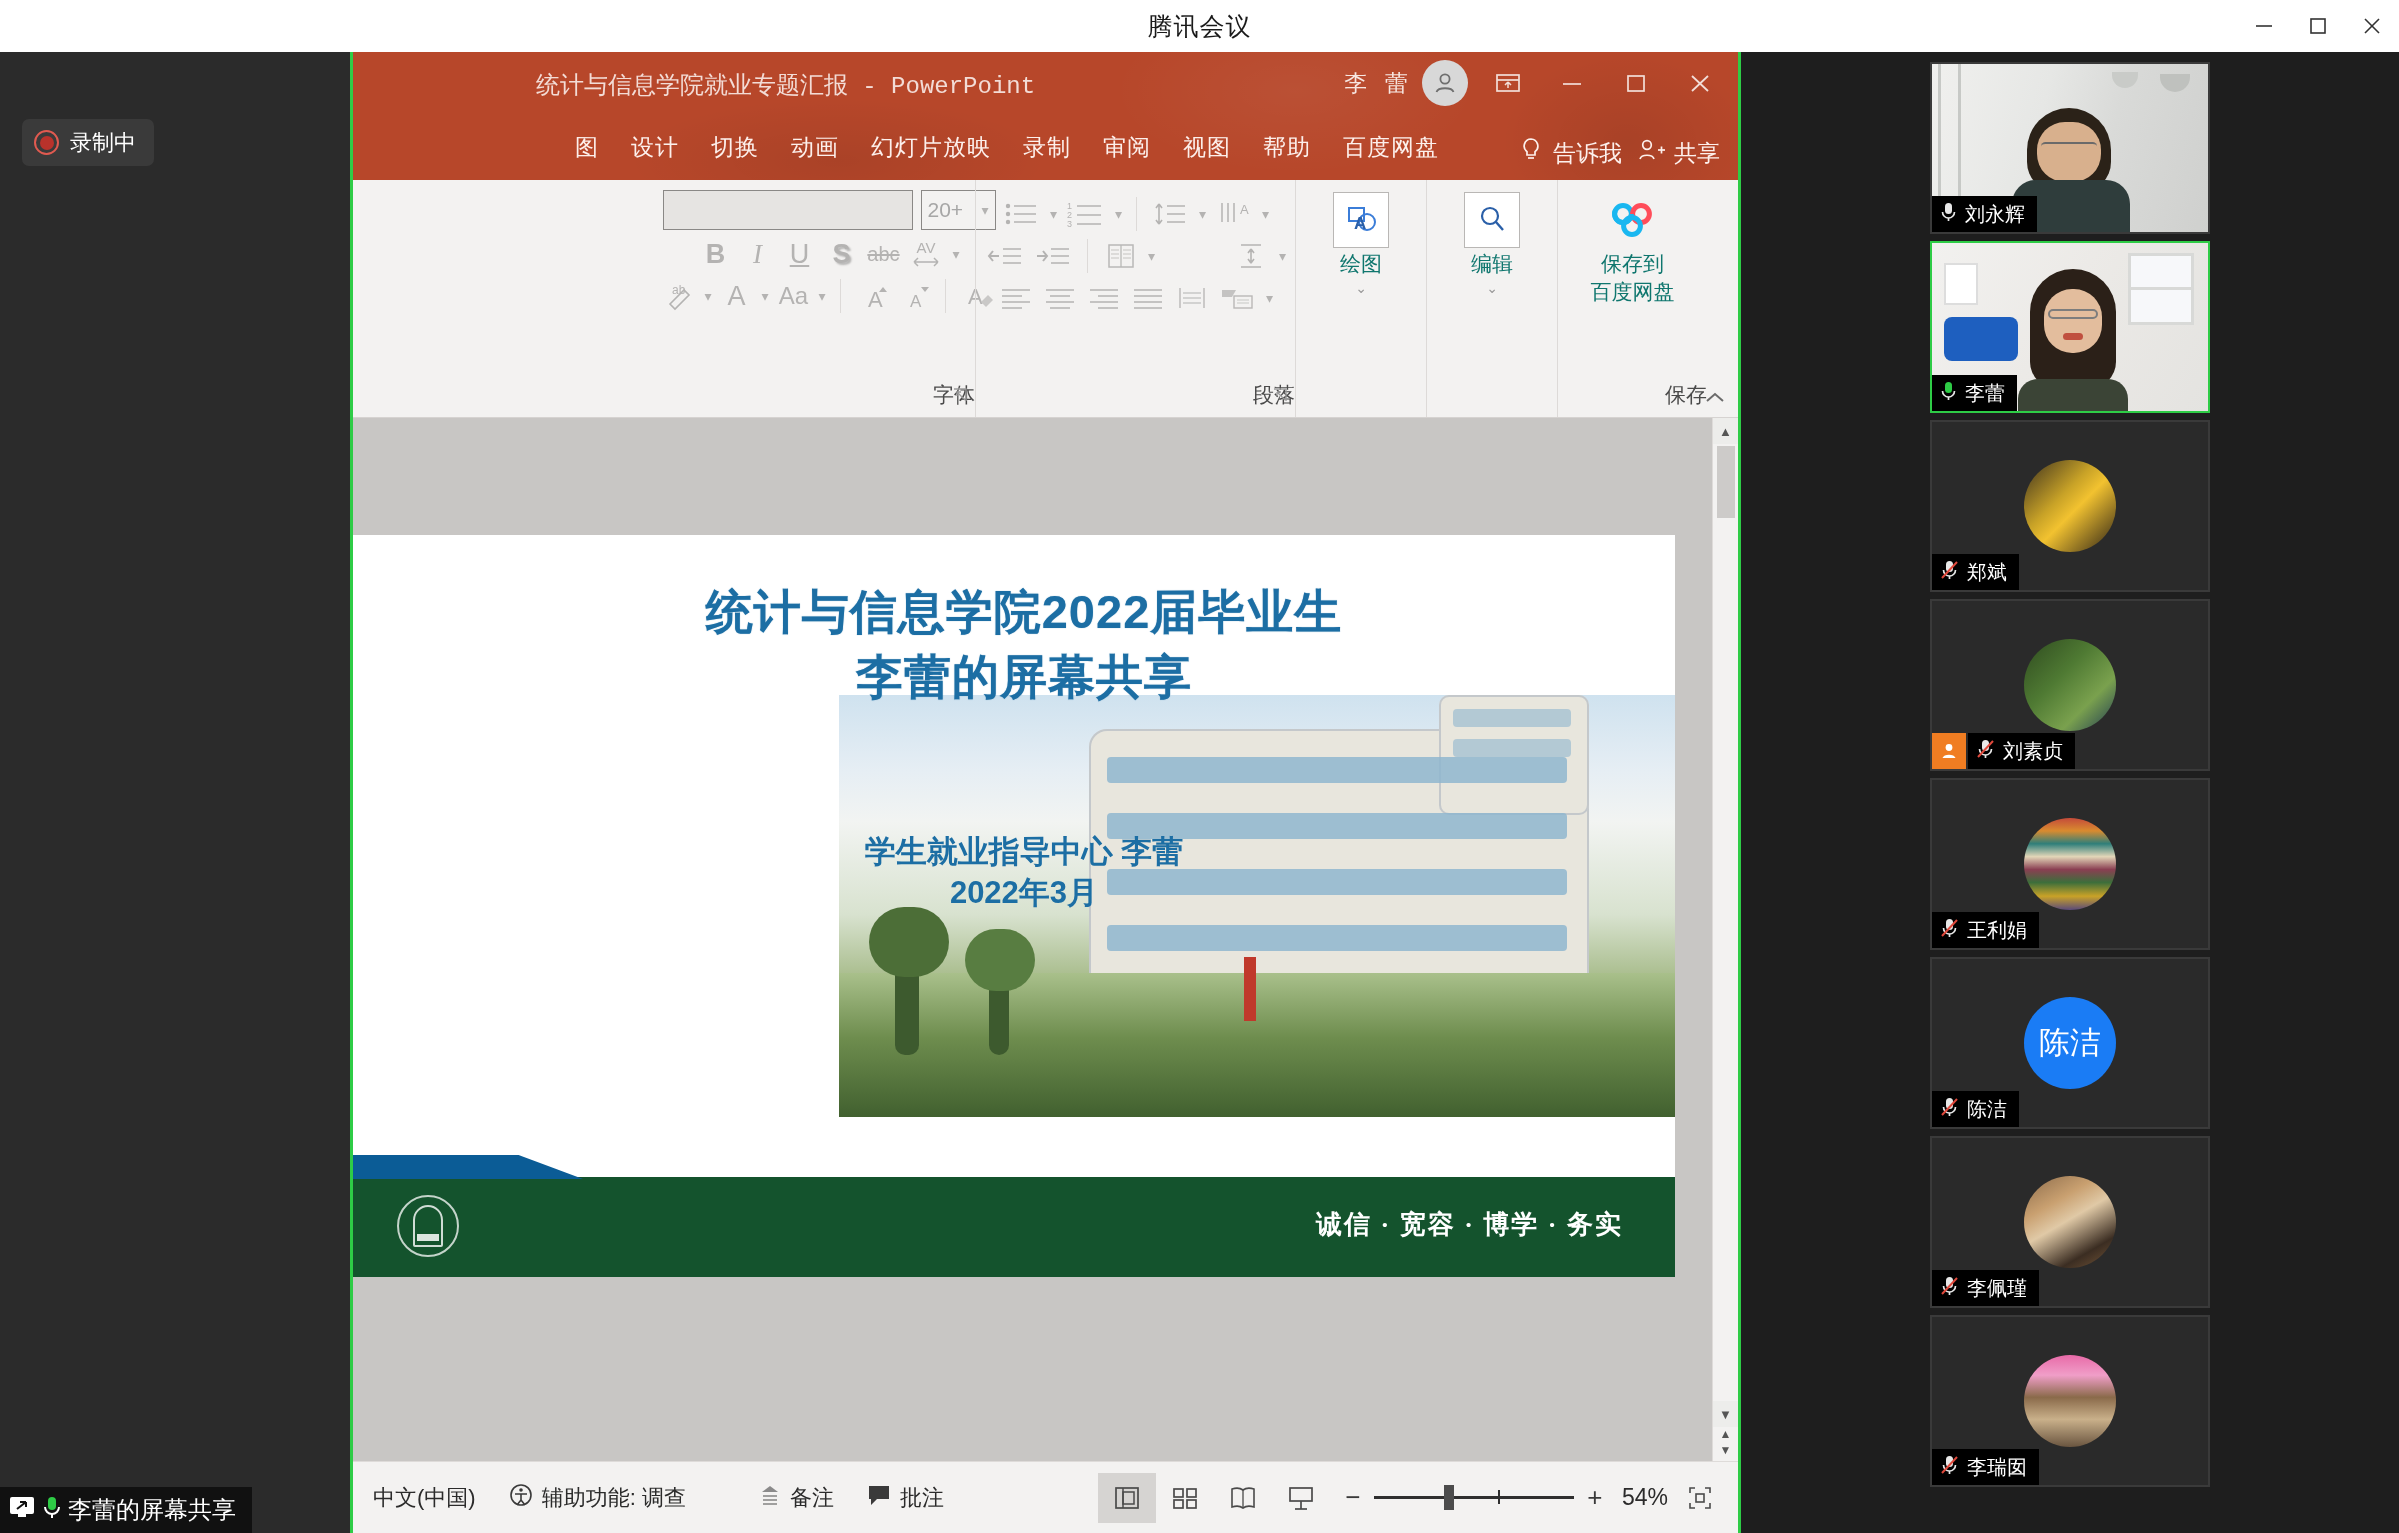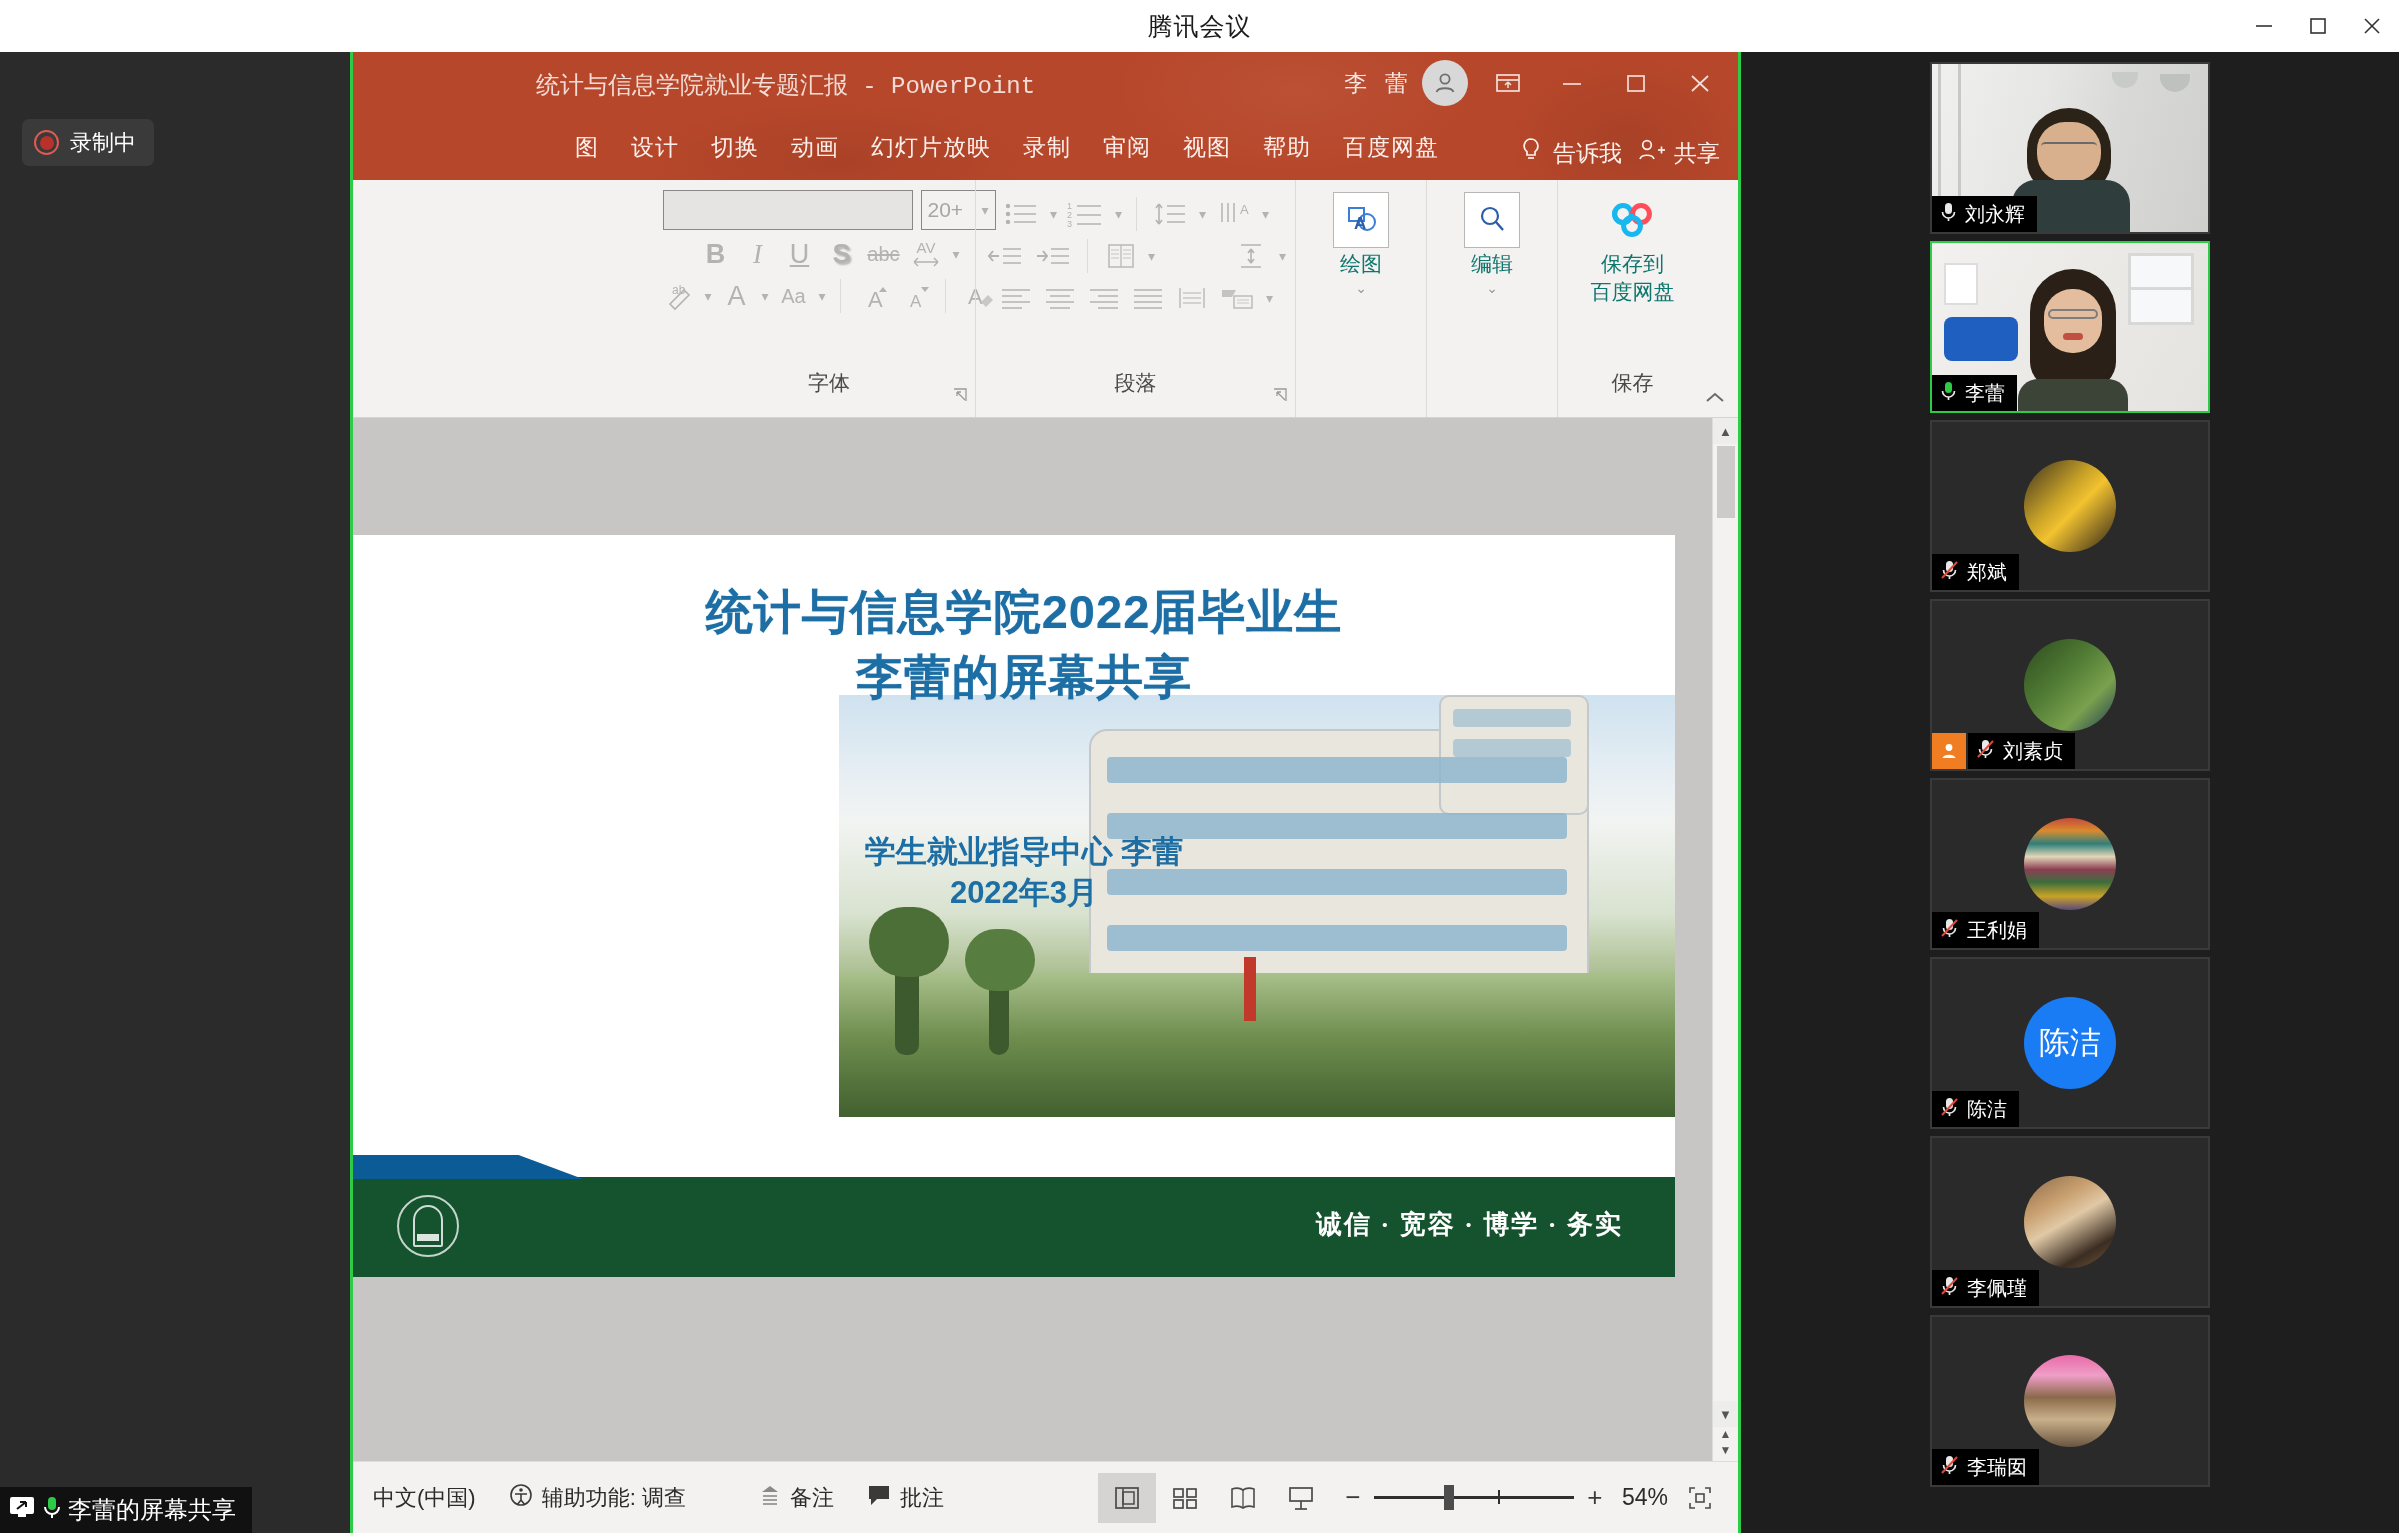--- a/index.html
+++ b/index.html
@@ -103,21 +103,21 @@
   .shareb { display: flex; align-items: center; gap: 8px; color: #fdf0ec; font-size: 23px; padding-right: 10px; }
 
   
   .ppt-ribbon {
     position: relative; width: 100%; height: 238px;
     background: #f3f2f1; border-bottom: 1px solid #d6d3d1;
     display: flex; align-items: stretch; padding-left: 330px;
   }
   .rgroup { position: relative; display: flex; flex-direction: column; align-items: center; padding: 0 10px; }
   .rgroup + .rgroup { border-left: 1px solid #dddad8; }
-  .rgroup .glabel { position: absolute; bottom: 20px; left: 0; width: 100%; text-align: center; font-size: 21px; color: #4a4a4a; }
+  .rgroup .glabel { position: absolute; bottom: 8px; left: 0; width: 100%; text-align: right; font-size: 21px; color: #4a4a4a; }
   .rgroup .gexp { position: absolute; bottom: 10px; right: 6px; color: #9a9a9a; font-size: 15px; }
   .rrow { display: flex; align-items: center; gap: 8px; }
 
   .fontbox {
     width: 250px; height: 40px; border: 1px solid #8a8886; background: #e6e4e2;
     display: flex; align-items: center; justify-content: flex-end; padding-right: 6px;
     color: #9b9b9b; font-size: 15px; margin-top: 10px;
   }
   .sizebox {
     width: 75px; height: 40px; border: 1px solid #8a8886; background: #f3f2f1;
@@ -429,21 +429,21 @@
         <div class="rrow" style="margin-top:2px">
           <span class="fbtn">
             <svg width="34" height="32" viewBox="0 0 34 32">
                   <text x="10" y="14" font-size="12" fill="#b4b3b2" font-family="Liberation Sans">ab</text>
                   <path d="M8 24 L22 10 L27 15 L13 29 Z" fill="none" stroke="#b4b3b2" stroke-width="1.6"></path>
                 </svg>
           </span>
           <span class="caret">▾</span>
           <span class="fbtn" style="font-size:27px">A</span>
           <span class="caret">▾</span>
-          <span class="fbtn" style="font-size:20px">Aa</span>
+          <span class="fbtn" style="font-size:24px">Aa</span>
           <span class="caret">▾</span>
           <span class="vsep"></span>
           <span class="fbtn">
             <svg width="34" height="32" viewBox="0 0 34 32">
                   <text x="13" y="27" font-size="22" fill="#b4b3b2" font-family="Liberation Sans">A</text>
                   <path d="M24 12 L28 7 L32 12 Z" fill="#b4b3b2"></path>
                 </svg>
           </span>
           <span class="fbtn">
             <svg width="34" height="32" viewBox="0 0 34 32">

